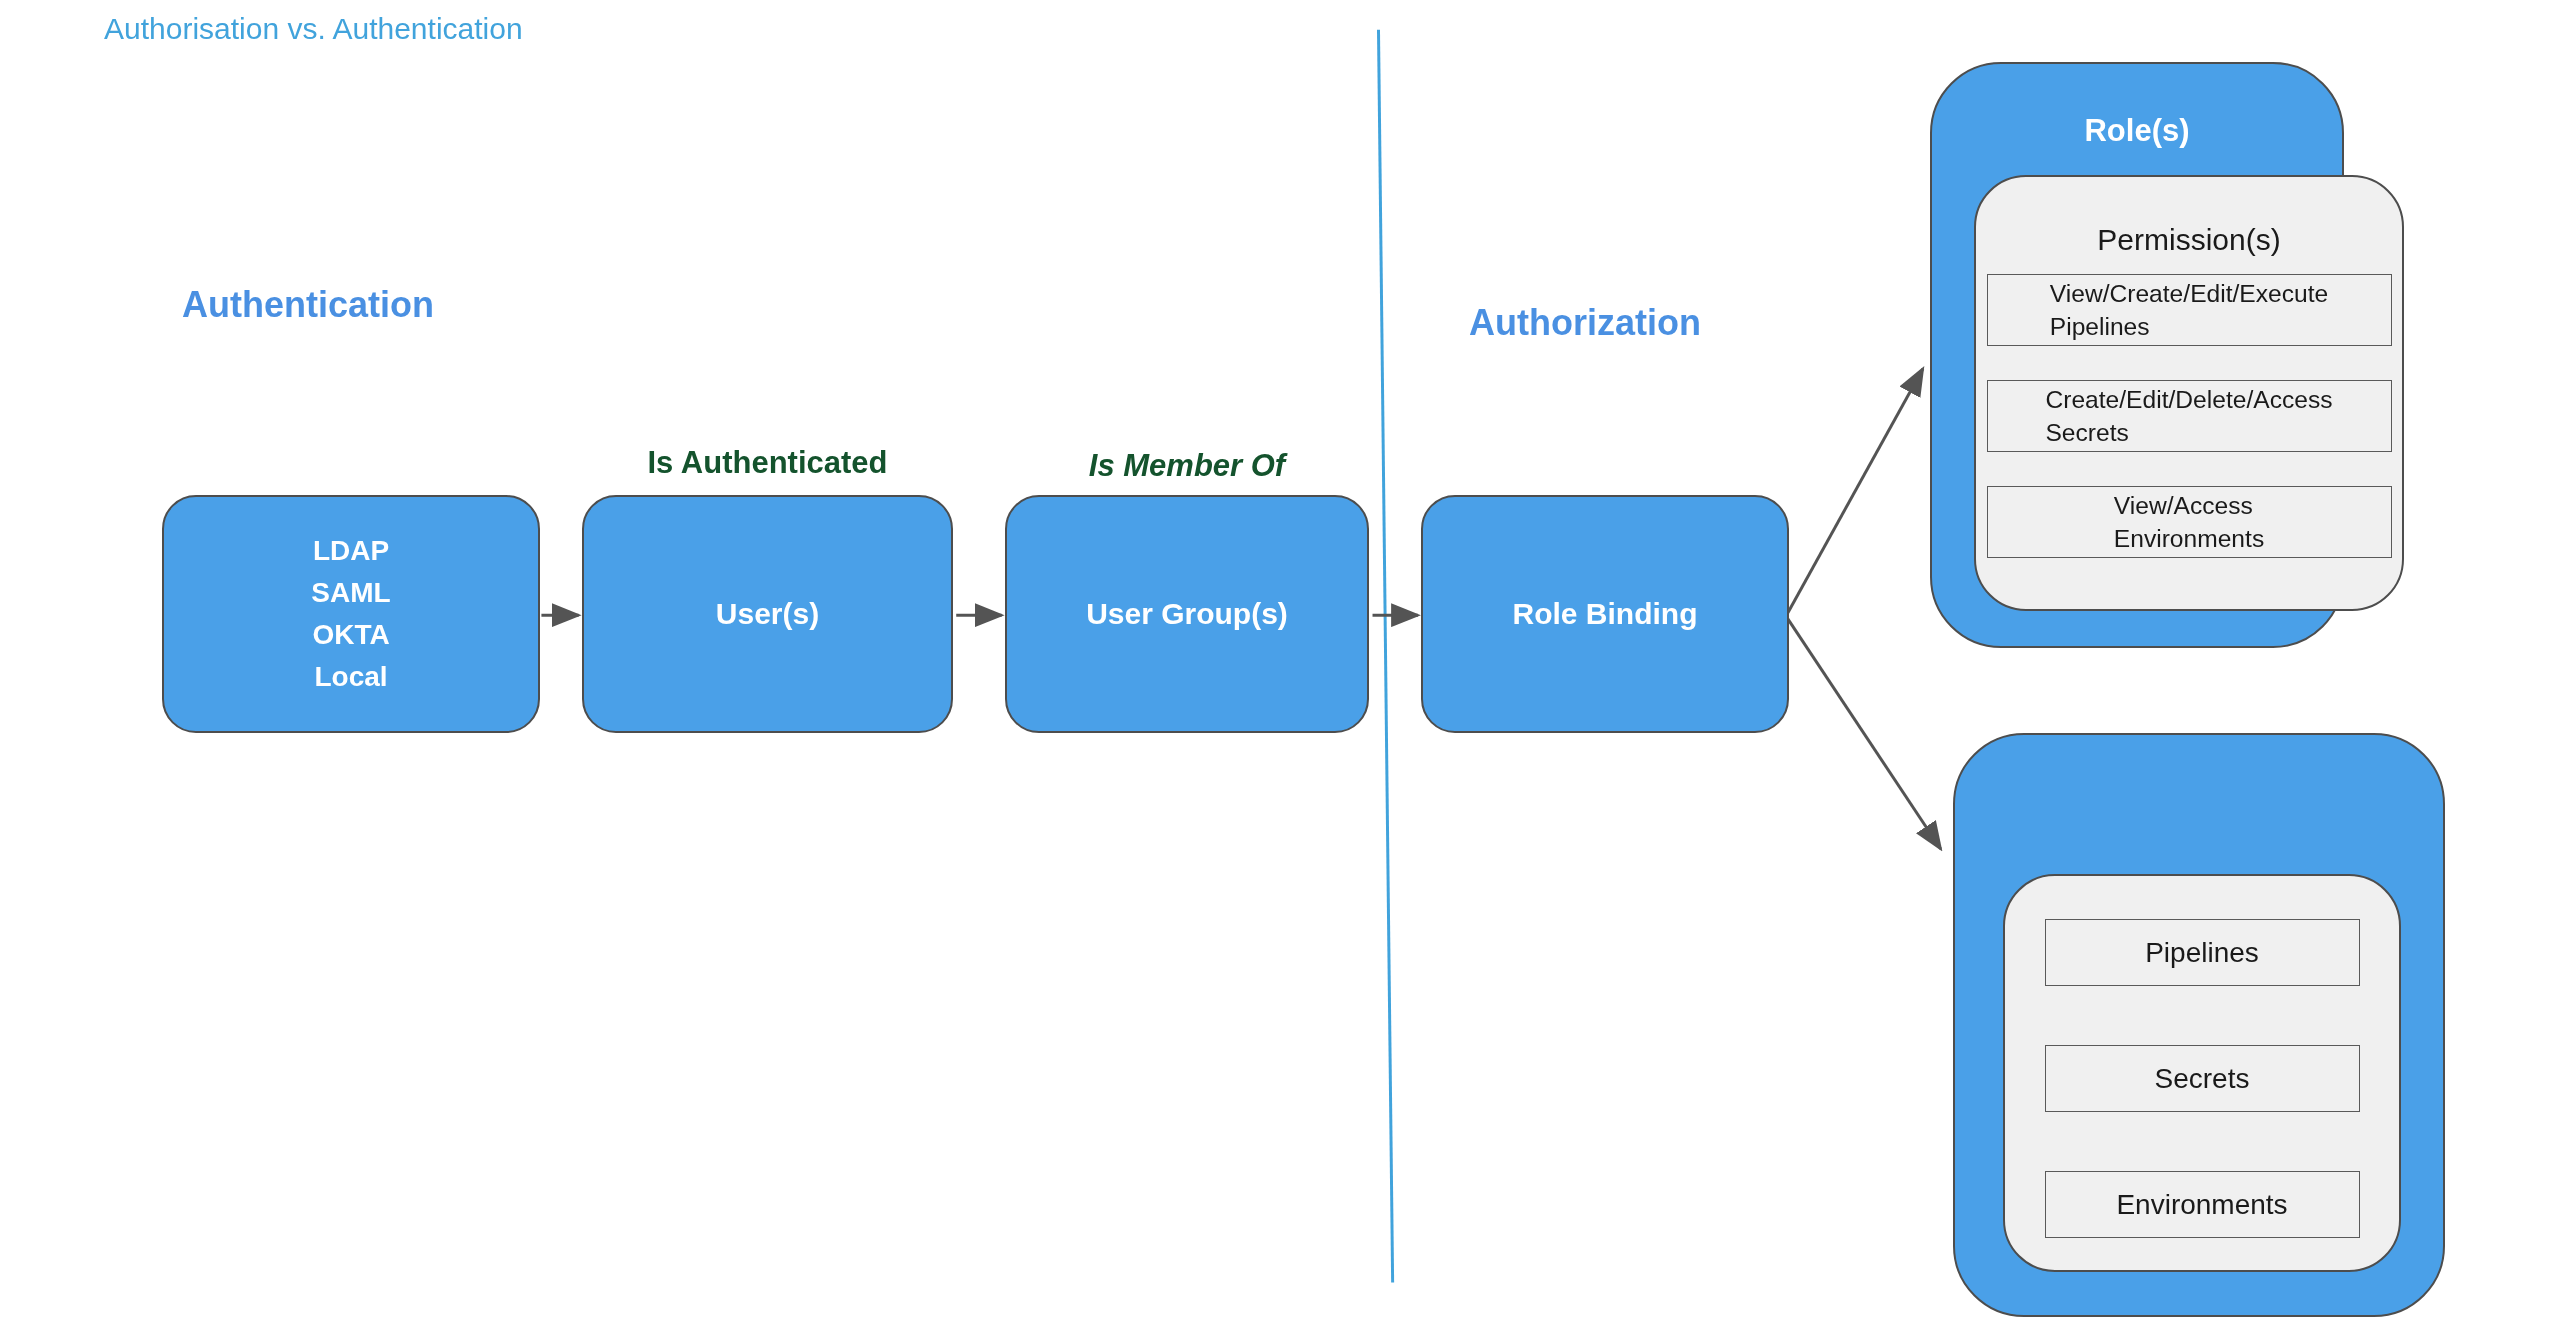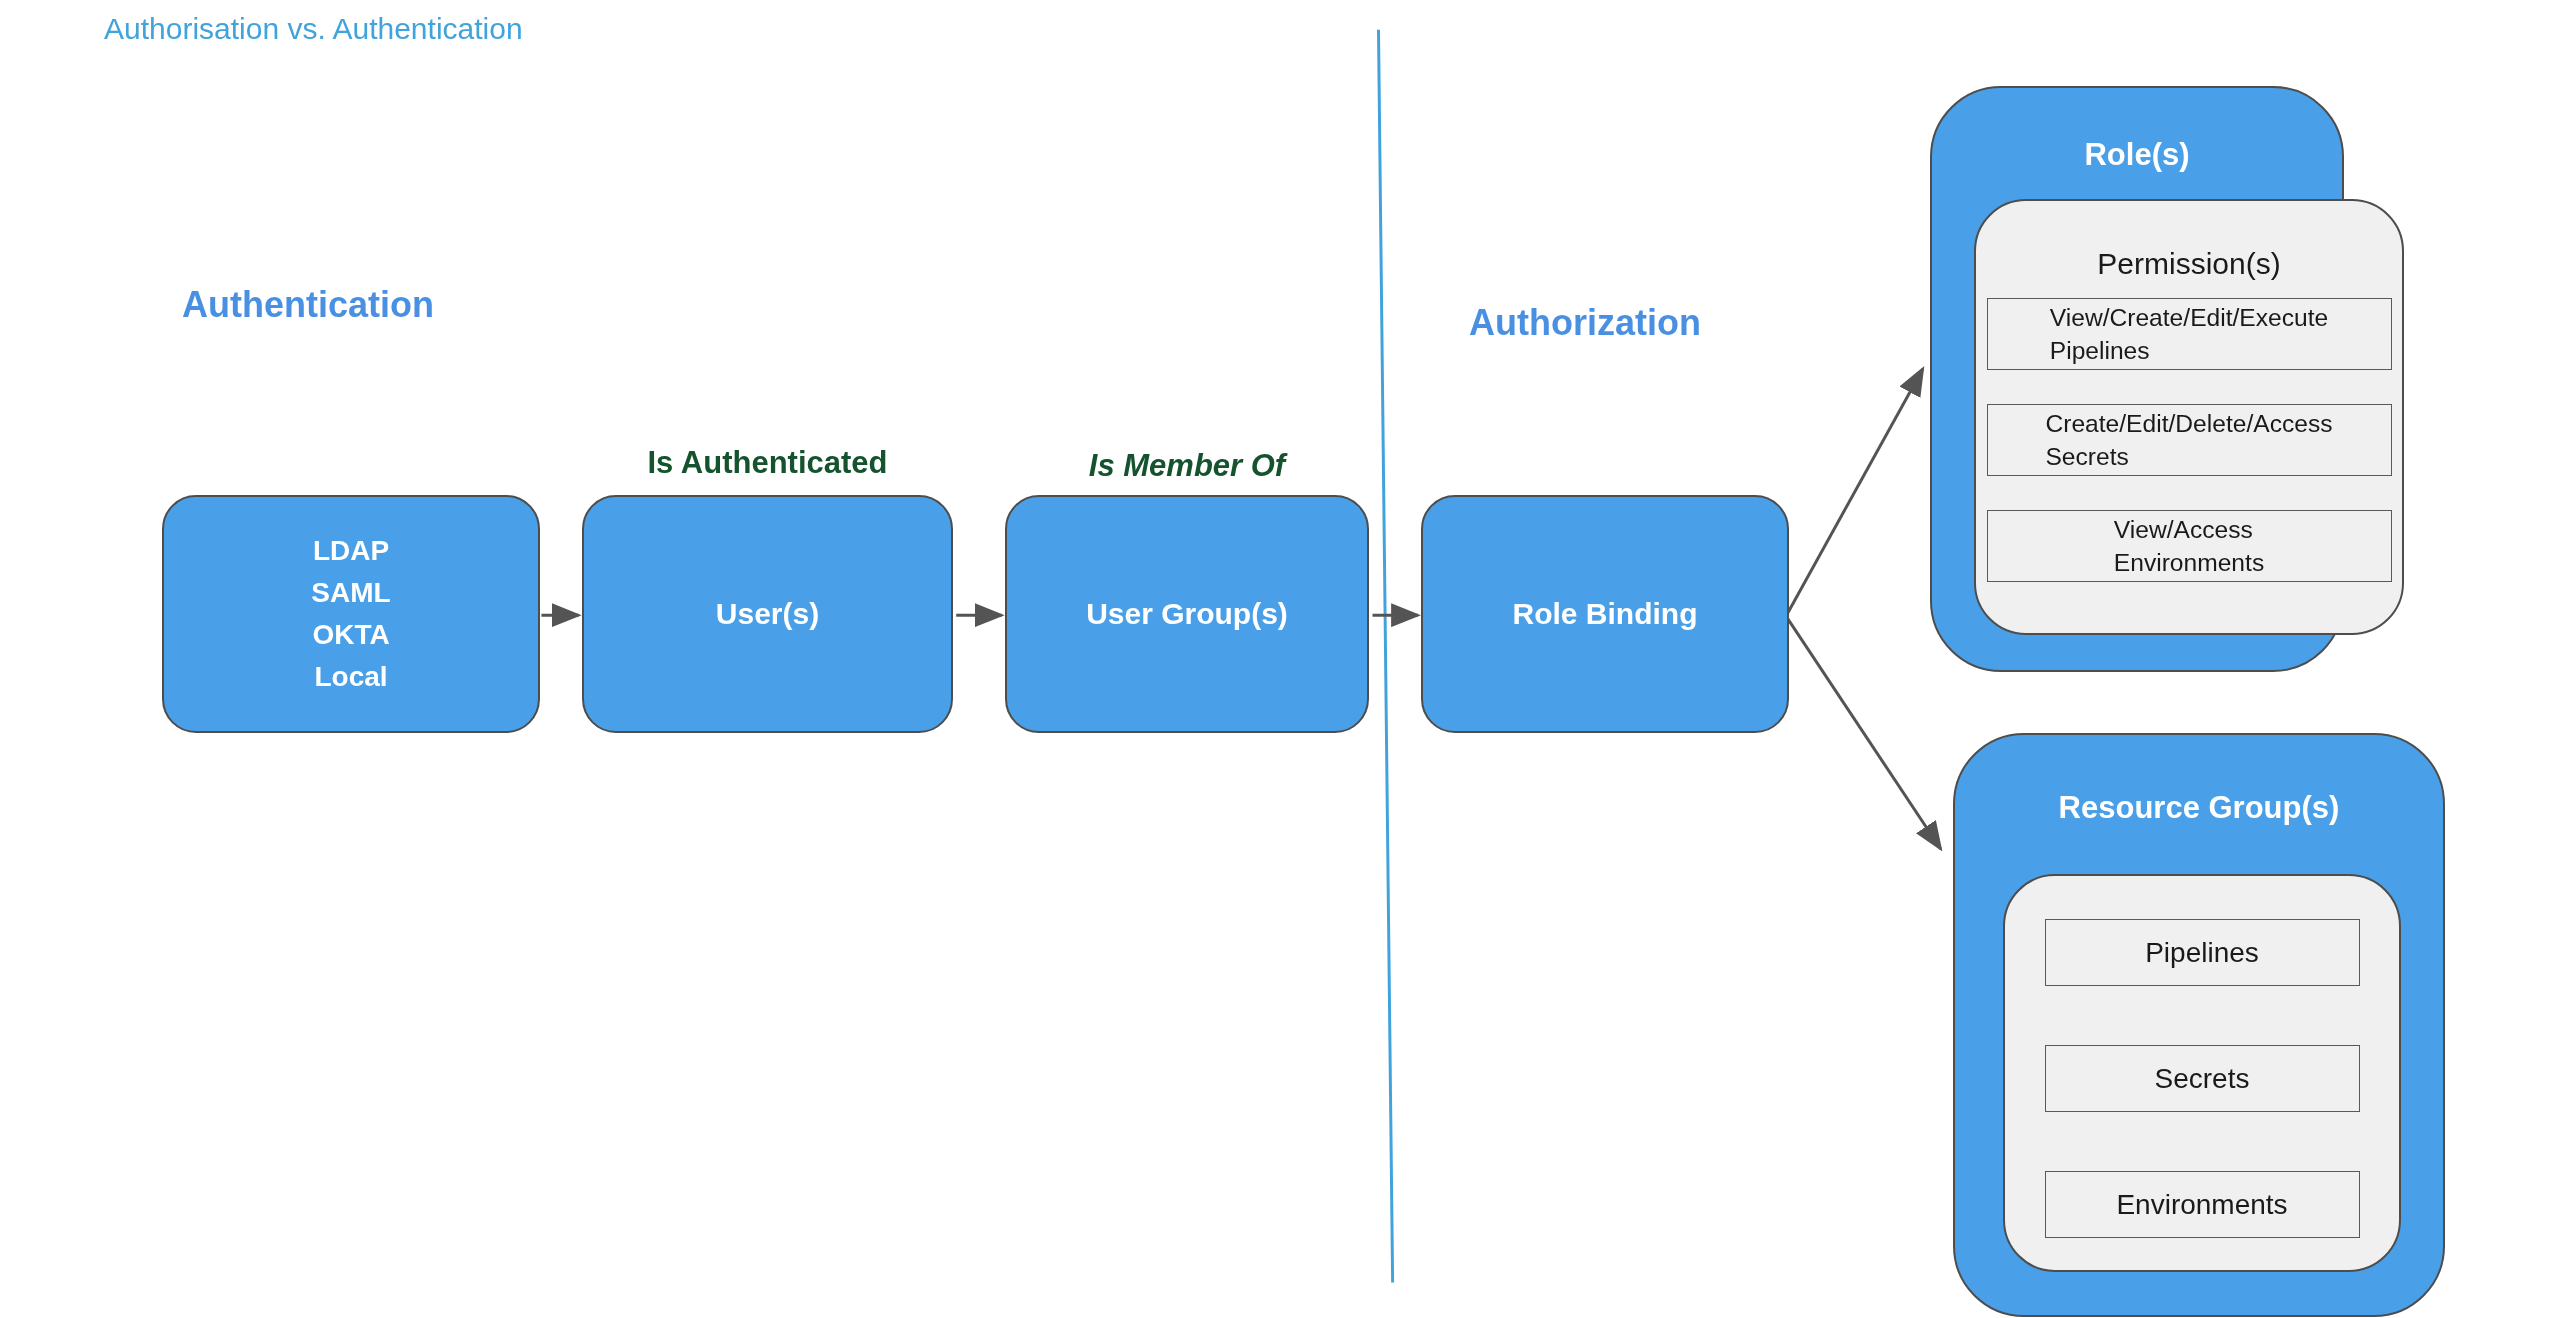--- a/index.html
+++ b/index.html
@@ -63,21 +63,21 @@
   #node-role-binding { left: 1421px; top: 495px; width: 368px; height: 238px; font-size: 30px; }
   .idp-line { display: block; line-height: 1.5; }
 
   .container {
     position: absolute;
     box-sizing: border-box;
     background: #4AA0E8;
     border: 2.2px solid #4D4D4D;
     border-radius: 71px;
   }
-  #container-roles     { left: 1930px; top: 62px;  width: 414px; height: 586px; margin-top: 24px; }
+  #container-roles     { left: 1930px; top: 62px;  width: 414px; height: 586px; }
   #container-resources { left: 1953px; top: 733px; width: 492px; height: 584px; }
   .container-title {
     color: #ffffff;
     font-weight: bold;
     font-size: 31px;
     line-height: 37px;
     text-align: center;
   }
   #container-roles .container-title     { margin-top: 48px; }
   #container-resources .container-title { margin-top: 54px; }
@@ -193,21 +193,20 @@
       <div class="p-item">View/Create/Edit/Execute
 Pipelines</div>
       <div class="p-item">Create/Edit/Delete/Access
 Secrets</div>
       <div class="p-item">View/Access
 Environments</div>
     </div>
   </div>
 
   <div class="container" id="container-resources">
-    <div class="container-title">Resource Group(s)</div>
     <div class="panel" id="panel-resources">
       <div class="r-item">Pipelines</div>
       <div class="r-item">Secrets</div>
       <div class="r-item">Environments</div>
     </div>
   </div>
 
 </div>
 
 

